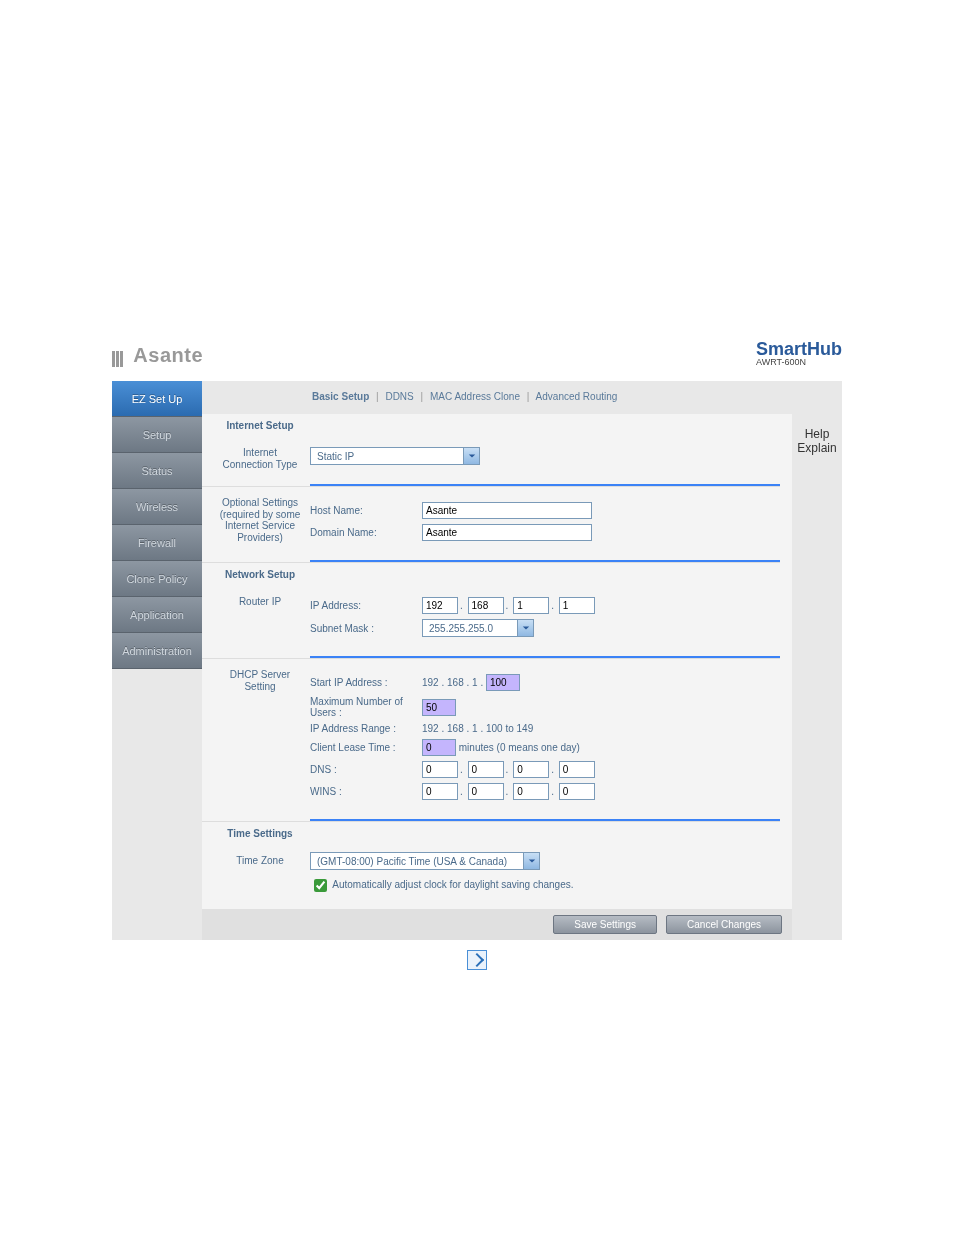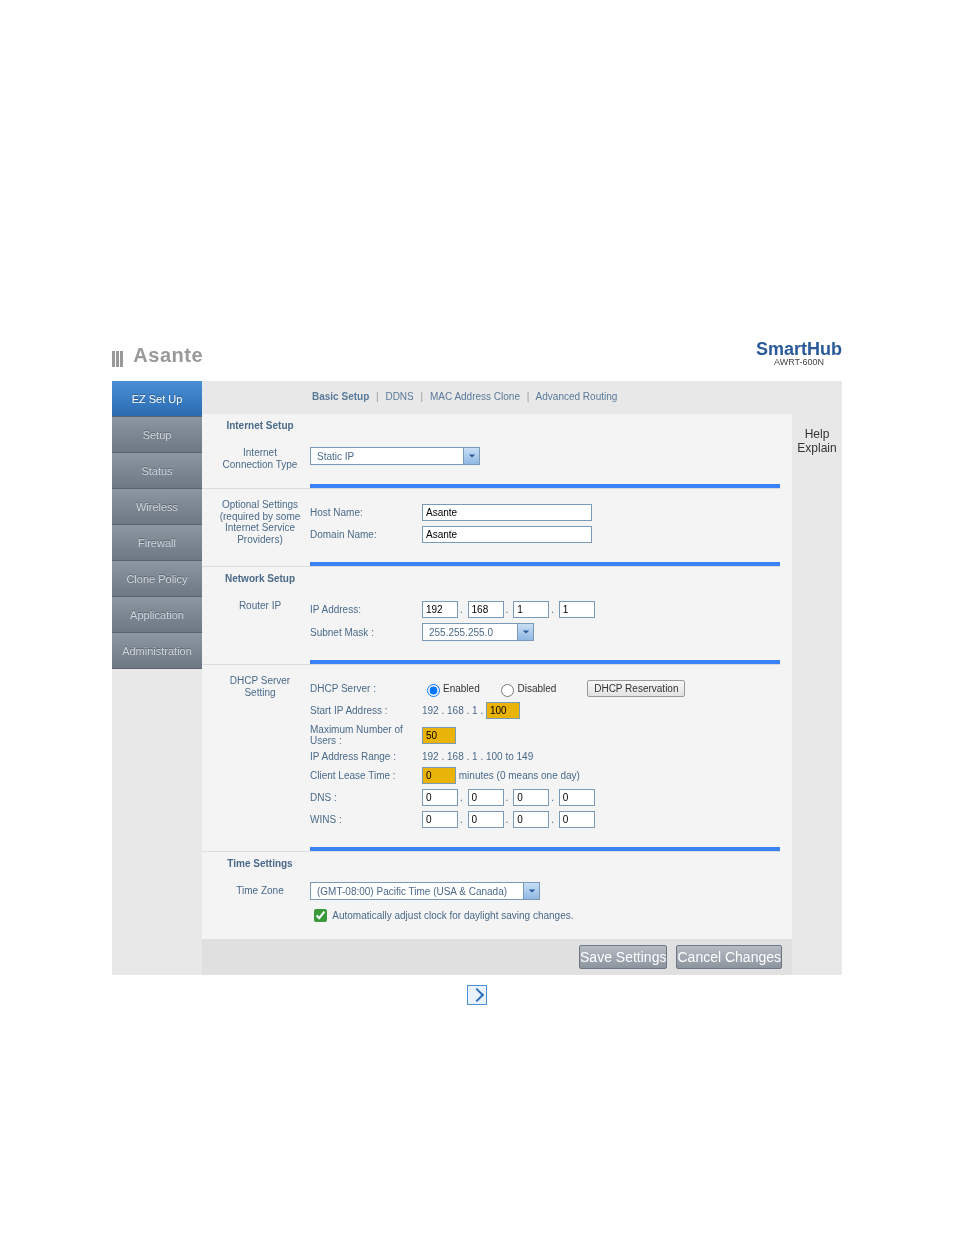--- a/index.html
+++ b/index.html
@@ -33,21 +33,21 @@
   }
   .brand-left .bars span {
     display: inline-block;
     width: 3px;
     height: 16px;
     background: #999;
     margin-right: 1px;
     vertical-align: bottom;
   }
   .brand-right {
-    text-align: center;
+    text-align: left;
     line-height: 1;
   }
   .brand-right .hub {
     font-size: 18px;
     font-weight: bold;
     color: #2a5a9a;
   }
   .brand-right .model {
     font-size: 9px;
     color: #444;
@@ -120,21 +120,21 @@
   }
   .section-sub {
     font-size: 10px;
     color: #4a6a8a;
     margin-top: 16px;
     line-height: 1.15;
   }
   .section-body {
     flex: 1;
     padding: 10px 0 14px 0;
-    border-bottom: 4px solid #3b82f6;
+    border-bottom: 2px solid #3b82f6;
   }
   .section-body.plain { border-bottom: none; }
   .row {
     display: flex;
     align-items: center;
     margin: 5px 0;
   }
   .row-label {
     width: 112px;
     flex: 0 0 112px;
@@ -162,21 +162,21 @@
     padding: 0 3px;
     border: 1px solid #7a9ab8;
     background: #fff;
   }
   input[type=text].small {
     width: 34px;
     height: 17px;
     font-size: 10px;
     padding: 0 3px;
     border: 1px solid #7a9ab8;
-    background: #eab308;
+    background: #c4b5fd;
   }
   input[type=text].disabled {
     background: #eee;
     color: #999;
     border: 1px solid #bbb;
   }
   .select {
     display: inline-flex;
     align-items: center;
     height: 18px;
@@ -231,22 +231,22 @@
     text-align: center;
   }
   .help-col .help-link { font-size: 12px; color: #333; cursor: pointer; line-height: 1.2; }
   .bottom-bar {
     background: #e0e0e0;
     padding: 6px 10px;
     text-align: right;
   }
   .btn-primary {
     display: inline-block;
-    padding: 3px 0;
-    font-size: 14px;
+    padding: 3px 20px;
+    font-size: 10px;
     color: #fff;
     background: linear-gradient(to bottom,#b6bcc4,#8c949e);
     border: 1px solid #6d7682;
     border-radius: 2px;
     cursor: pointer;
     margin-left: 6px;
   }
   .footer-icon {
     text-align: center;
     margin-top: 10px;
@@ -381,30 +381,20 @@
             </div>
           </div>
         </div>
 
         <div class="section">
           <div class="section-label-col">
             <div class="section-sub" style="margin-top:4px">DHCP Server Setting</div>
           </div>
           <div class="section-body">
             <div class="row">
-              <div class="row-label">DHCP Server :</div>
-              <div class="row-field">
-                <span class="radio-group">
-                  <label><input type="radio" name="dhcp" checked="" style=""><span>Enabled</span></label>
-                  <label><input type="radio" name="dhcp" style=""><span>Disabled</span></label>
-                </span>
-                <span class="btn-small">DHCP Reservation</span>
-              </div>
-            </div>
-            <div class="row">
               <div class="row-label">Start IP Address :</div>
               <div class="row-field">
                 <span>192 . 168 . 1 .</span>
                 <input type="text" class="small" value="100" style="">
               </div>
             </div>
             <div class="row">
               <div class="row-label">Maximum Number of Users :</div>
               <div class="row-field"><input type="text" class="small" value="50" style=""></div>
             </div>

